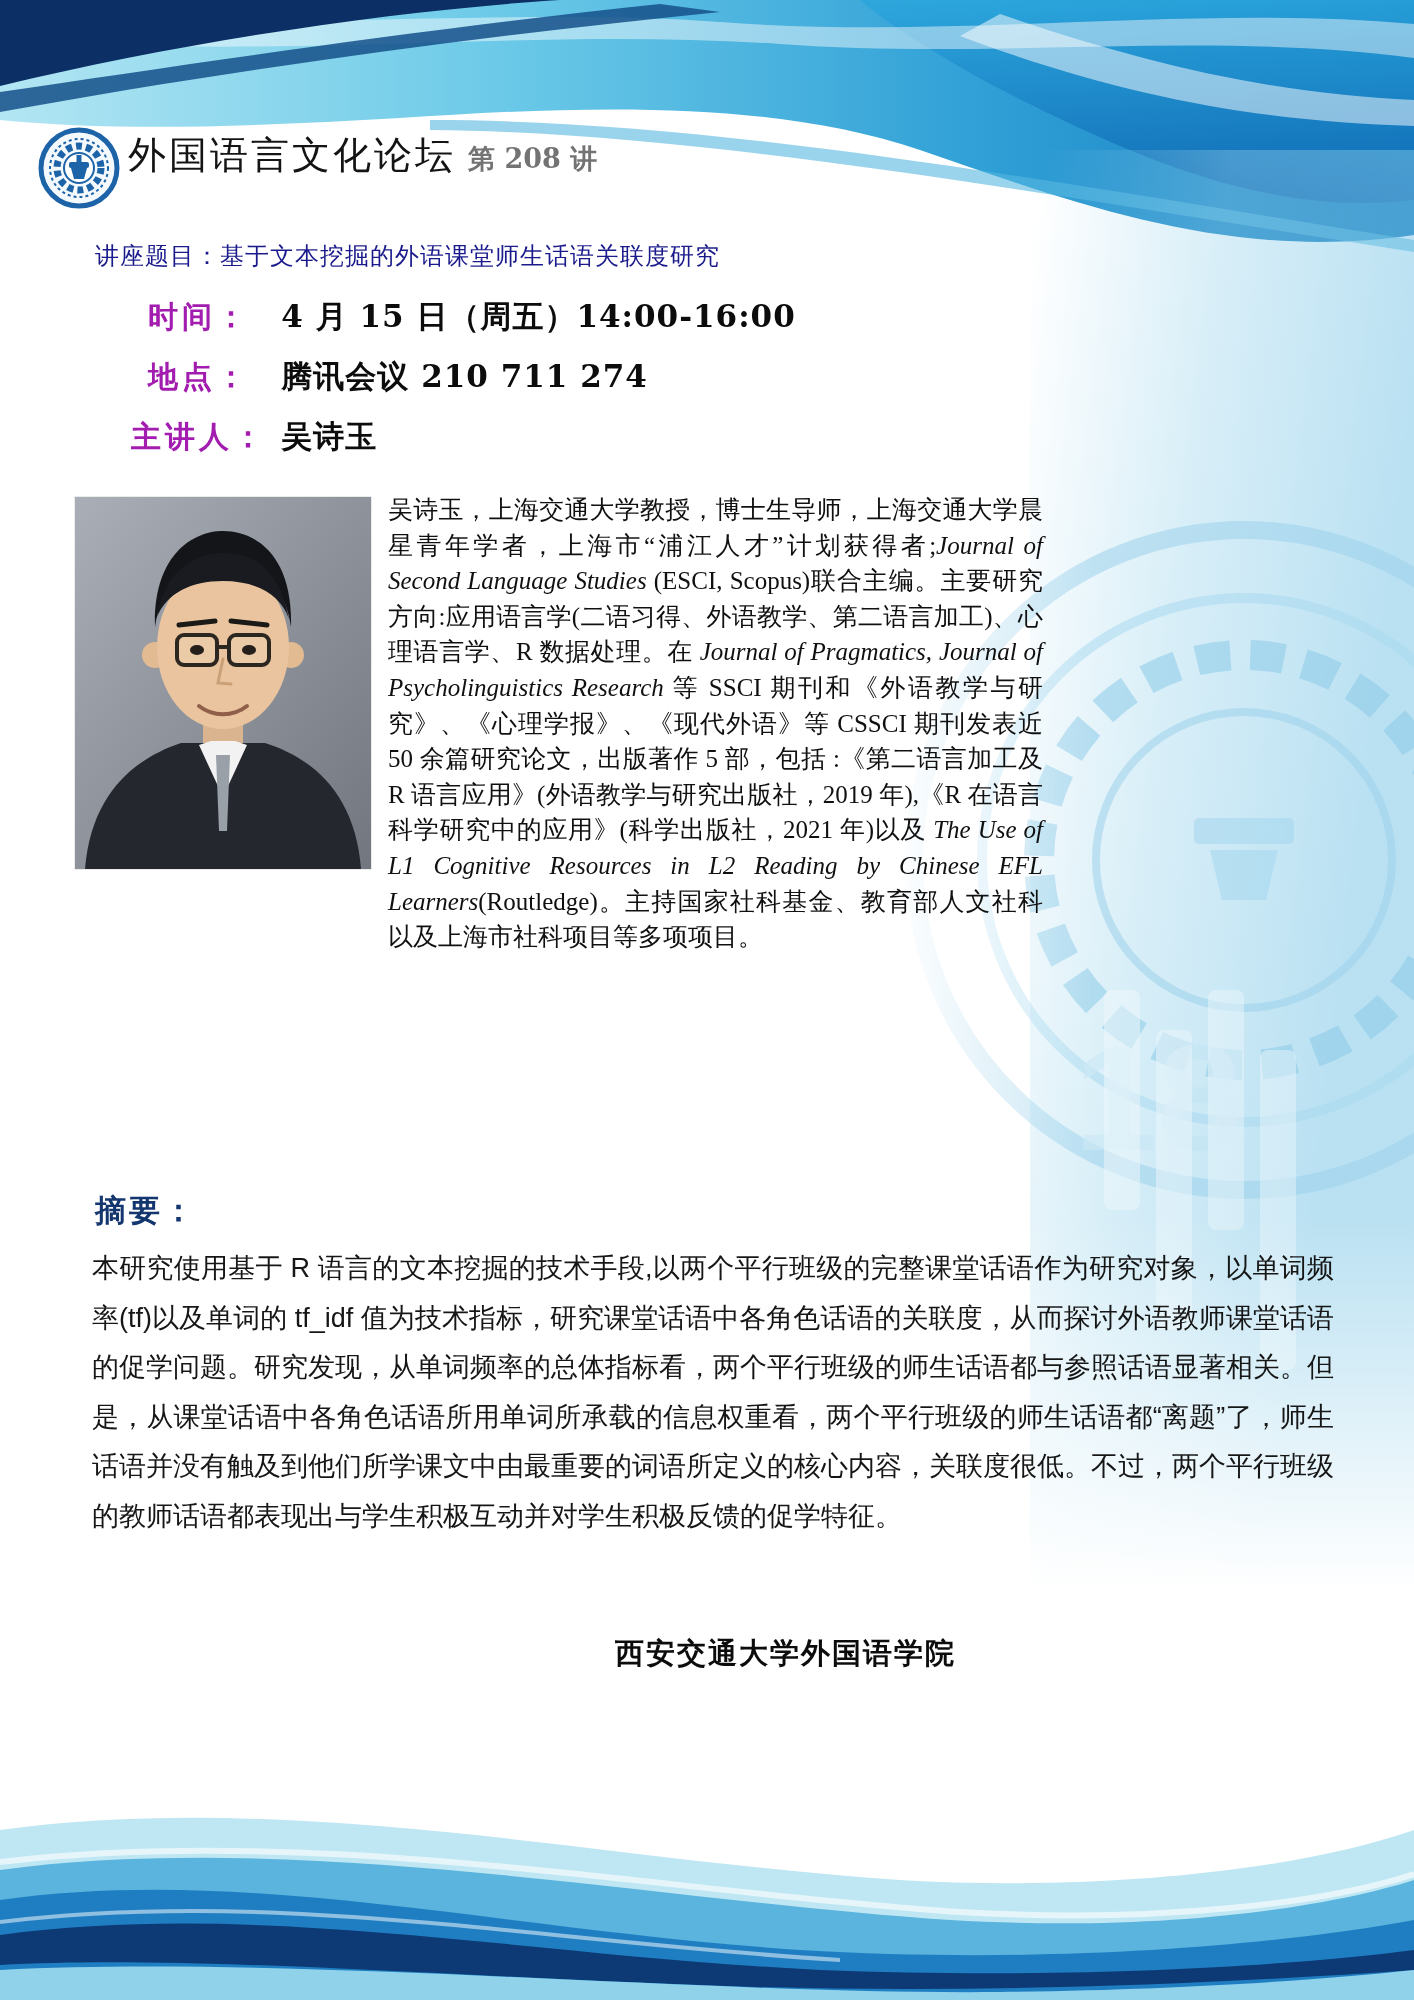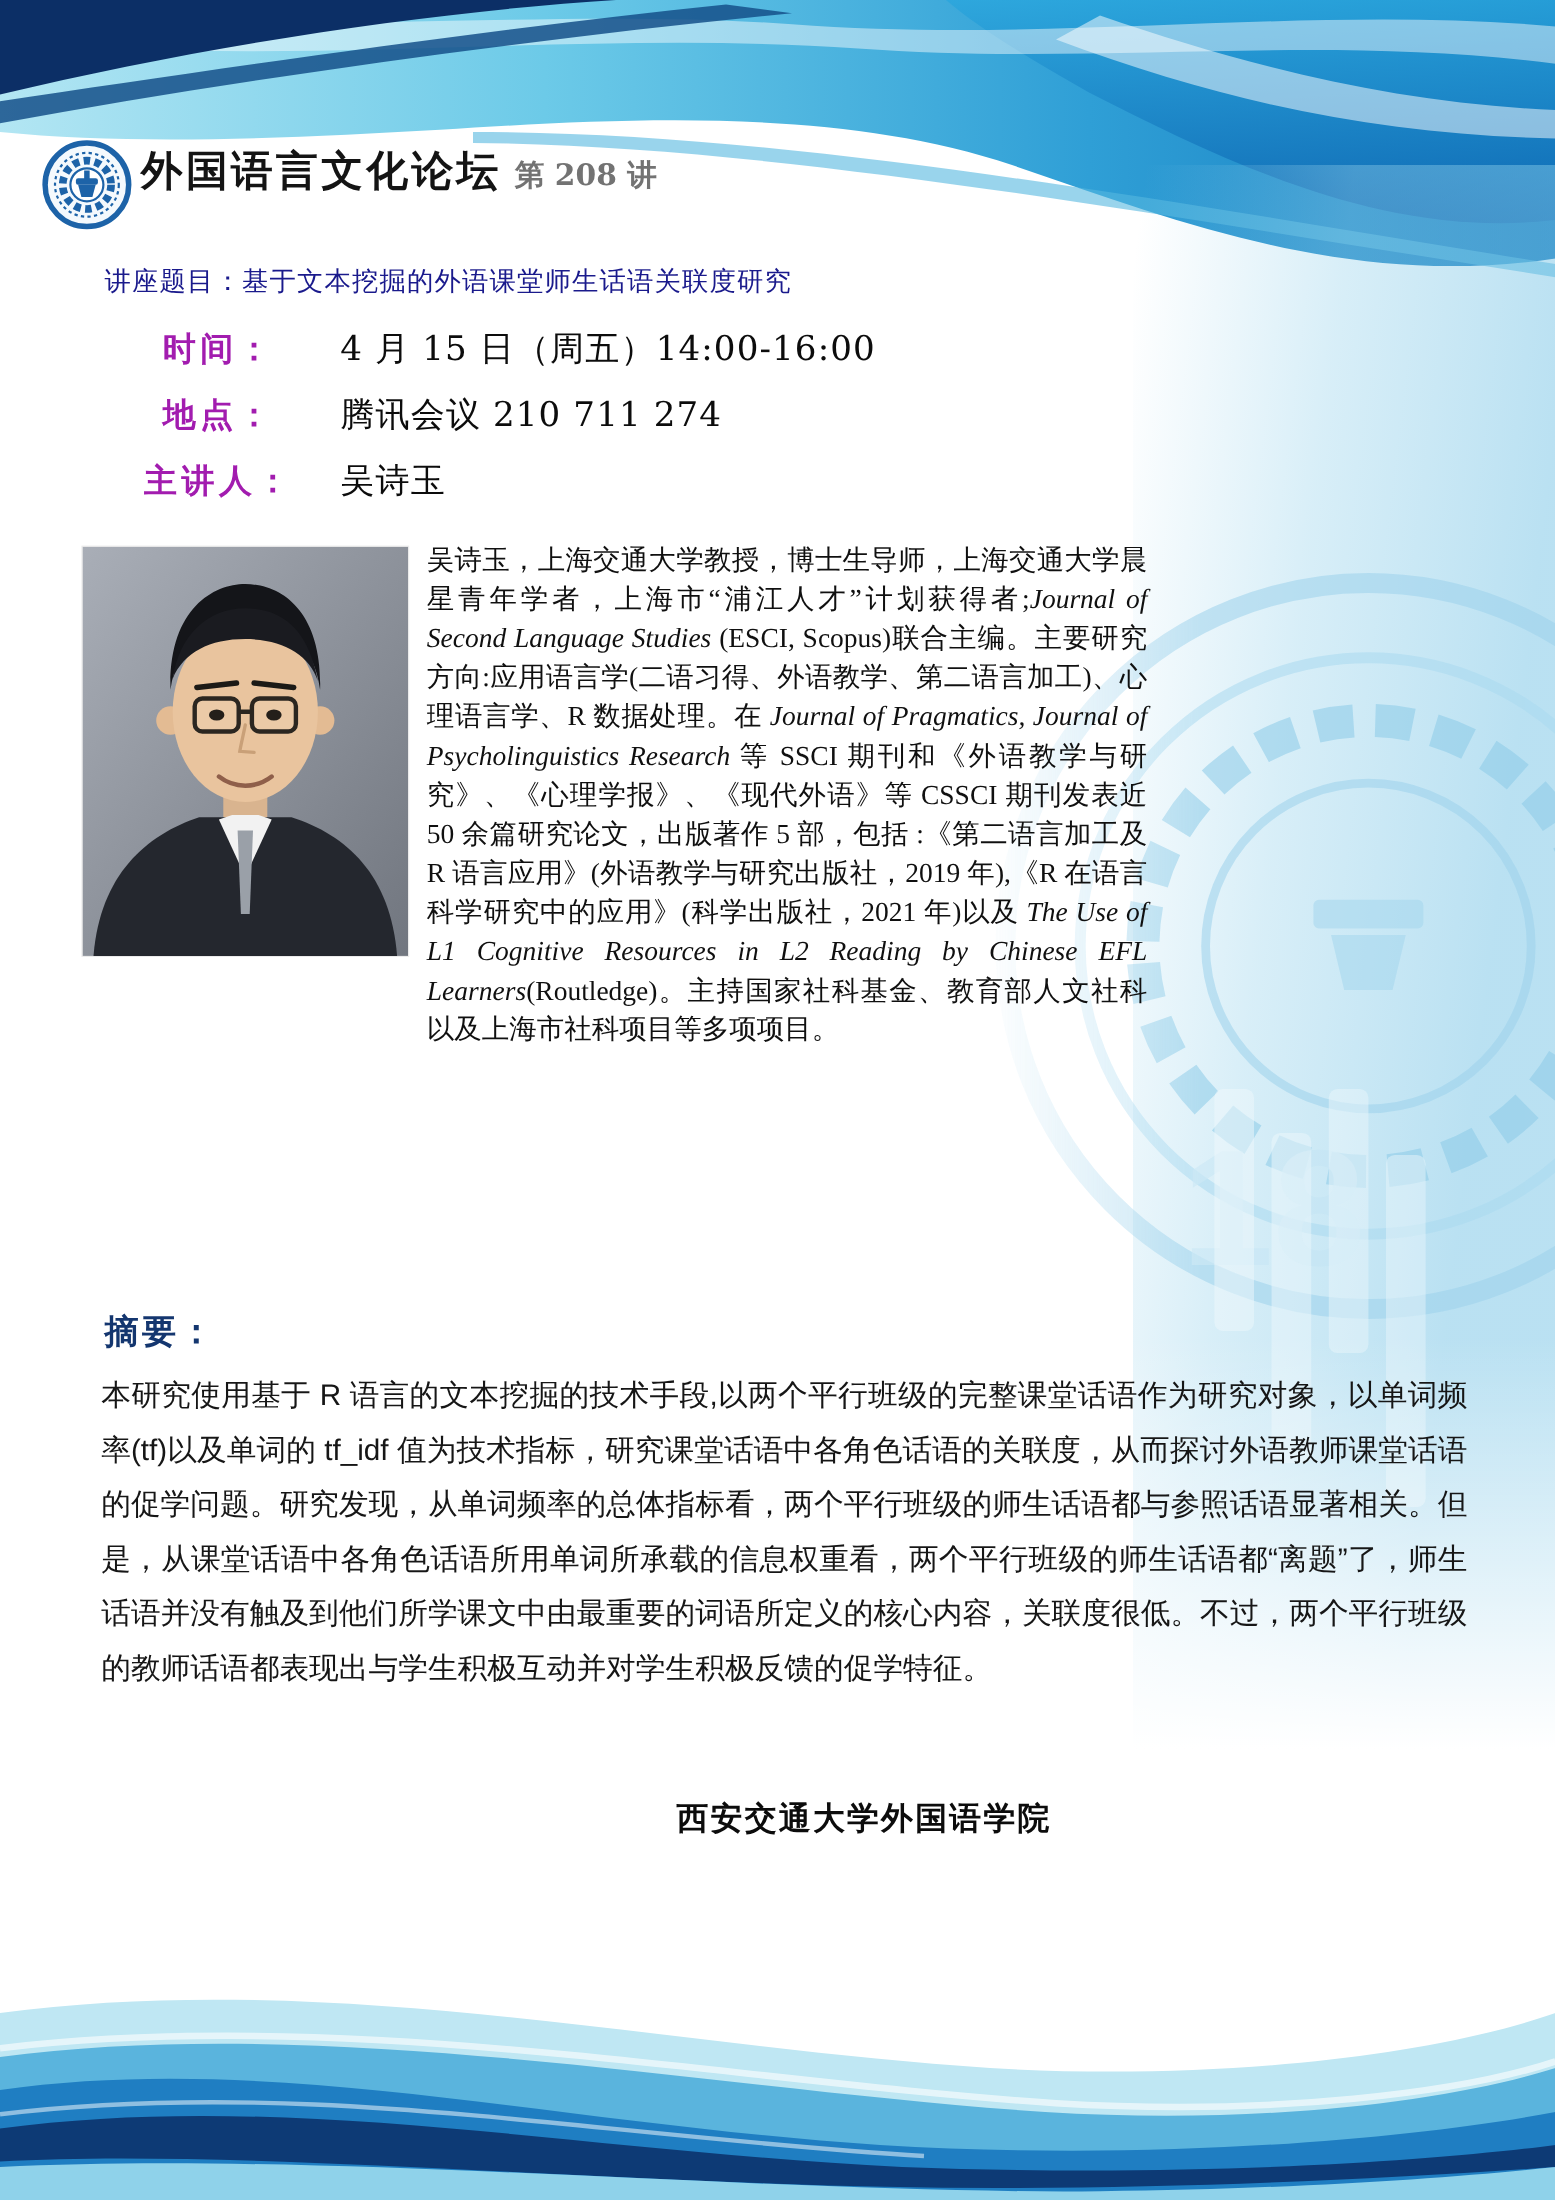--- a/index.html
+++ b/index.html
@@ -26,21 +26,21 @@
     top:430px; right:0; width:520px; height:1160px; opacity:.55;
     -webkit-mask:linear-gradient(to right, transparent 0%, #000 38%);
     mask:linear-gradient(to right, transparent 0%, #000 38%);
   }
 
   
   .logo { top:127px; left:38px; width:82px; height:82px; }
   .header-text { top:130px; left:128px; }
   .forum-title-cn {
     font-family:"DejaVu Serif","Liberation Serif",serif;
-    font-size:38px; font-weight:700; color:#141414; letter-spacing:3px;text-align:center;
+    font-size:38px; font-weight:400; color:#141414; letter-spacing:3px;text-align:center;
   }
   .forum-no {
     font-family:"DejaVu Serif","Liberation Serif",serif;
     font-size:27px; font-weight:600; color:#737373; margin-left:12px;
   }
   .forum-subtitle {
     font-size:23px; font-weight:600; color:#1c2a2d; margin-top:2px; letter-spacing:.2px;
   }
 
   
@@ -49,21 +49,21 @@
     font-size:24px; font-weight:400; color:#1a1a8c; letter-spacing:1px;
   }
   .info-row { left:125px; font-size:30px; white-space:nowrap; }
   .info-row .lbl {
     display:inline-block; min-width:148px;
     font-family:Liberation Sans, sans-serif;
     font-weight:700; color:#a21caf; letter-spacing:4px;text-align:center;
   }
   .info-row .val {
     font-family:"DejaVu Serif","Liberation Serif",serif;
-    font-weight:400; color:#0c0c0c; font-size:31px; letter-spacing:1px;margin-left:28px;
+    font-weight:700; color:#0c0c0c; font-size:31px; letter-spacing:1px;
   }
   .row-time    { top:296px; }
   .row-venue   { top:356px; }
   .row-speaker { top:416px; }
 
   
   .photo { top:497px; left:75px; width:296px; height:372px; box-shadow:0 0 0 1px rgba(0,0,0,.08); }
 
   
   .bio {

